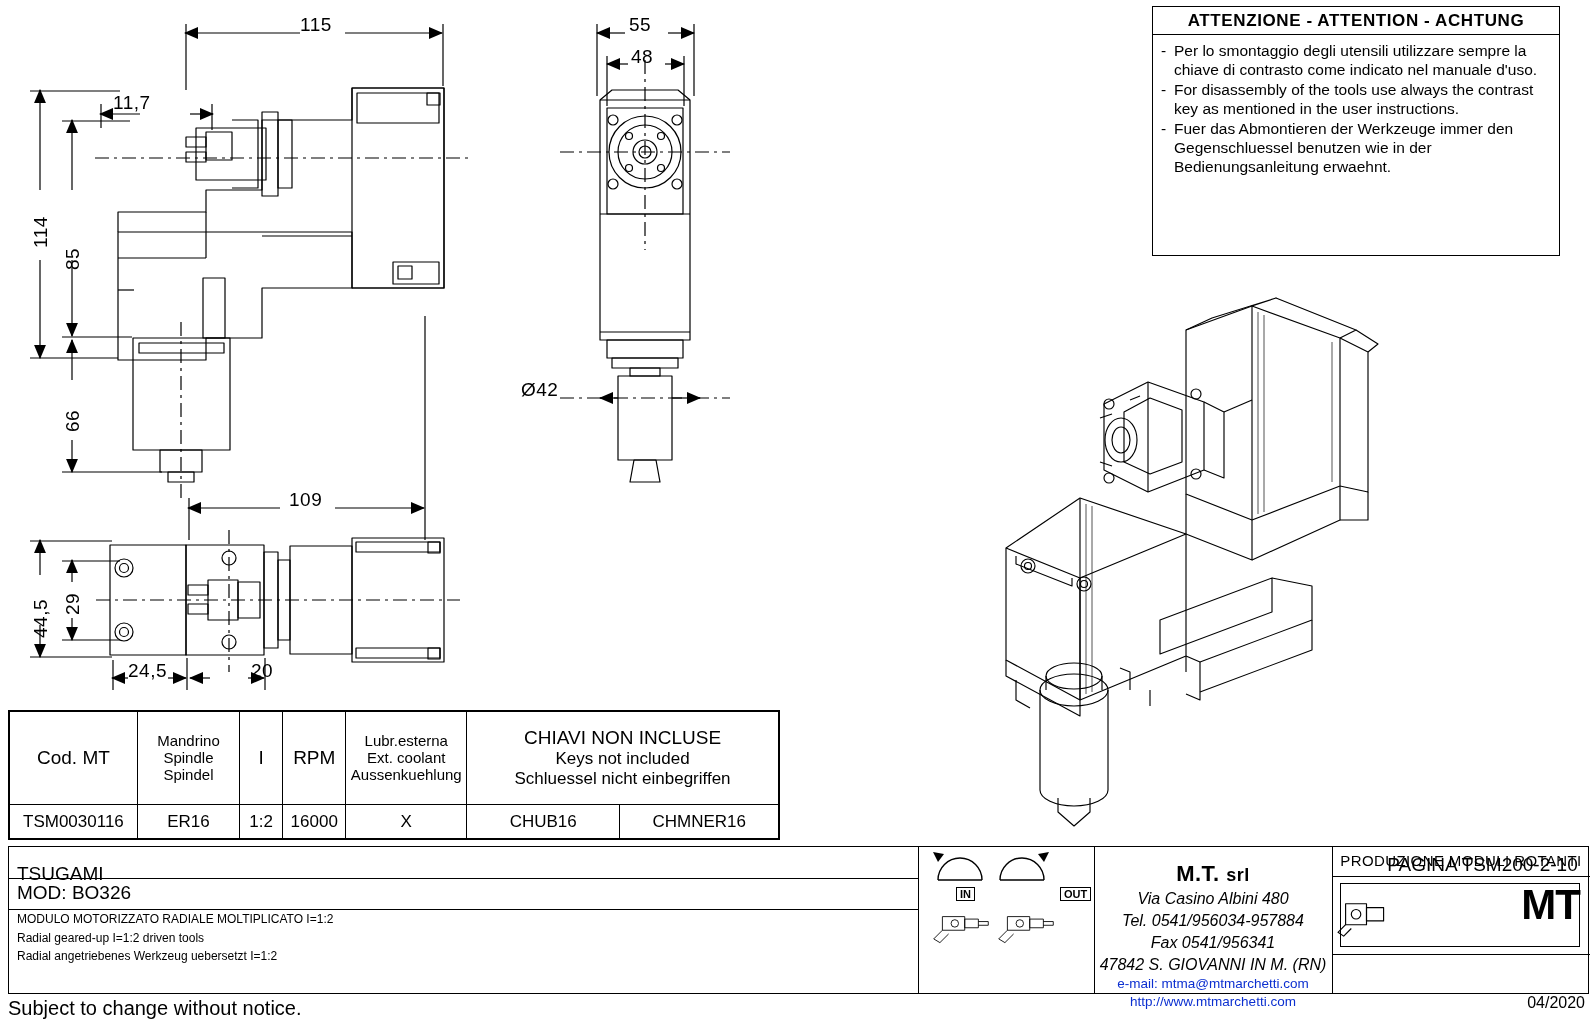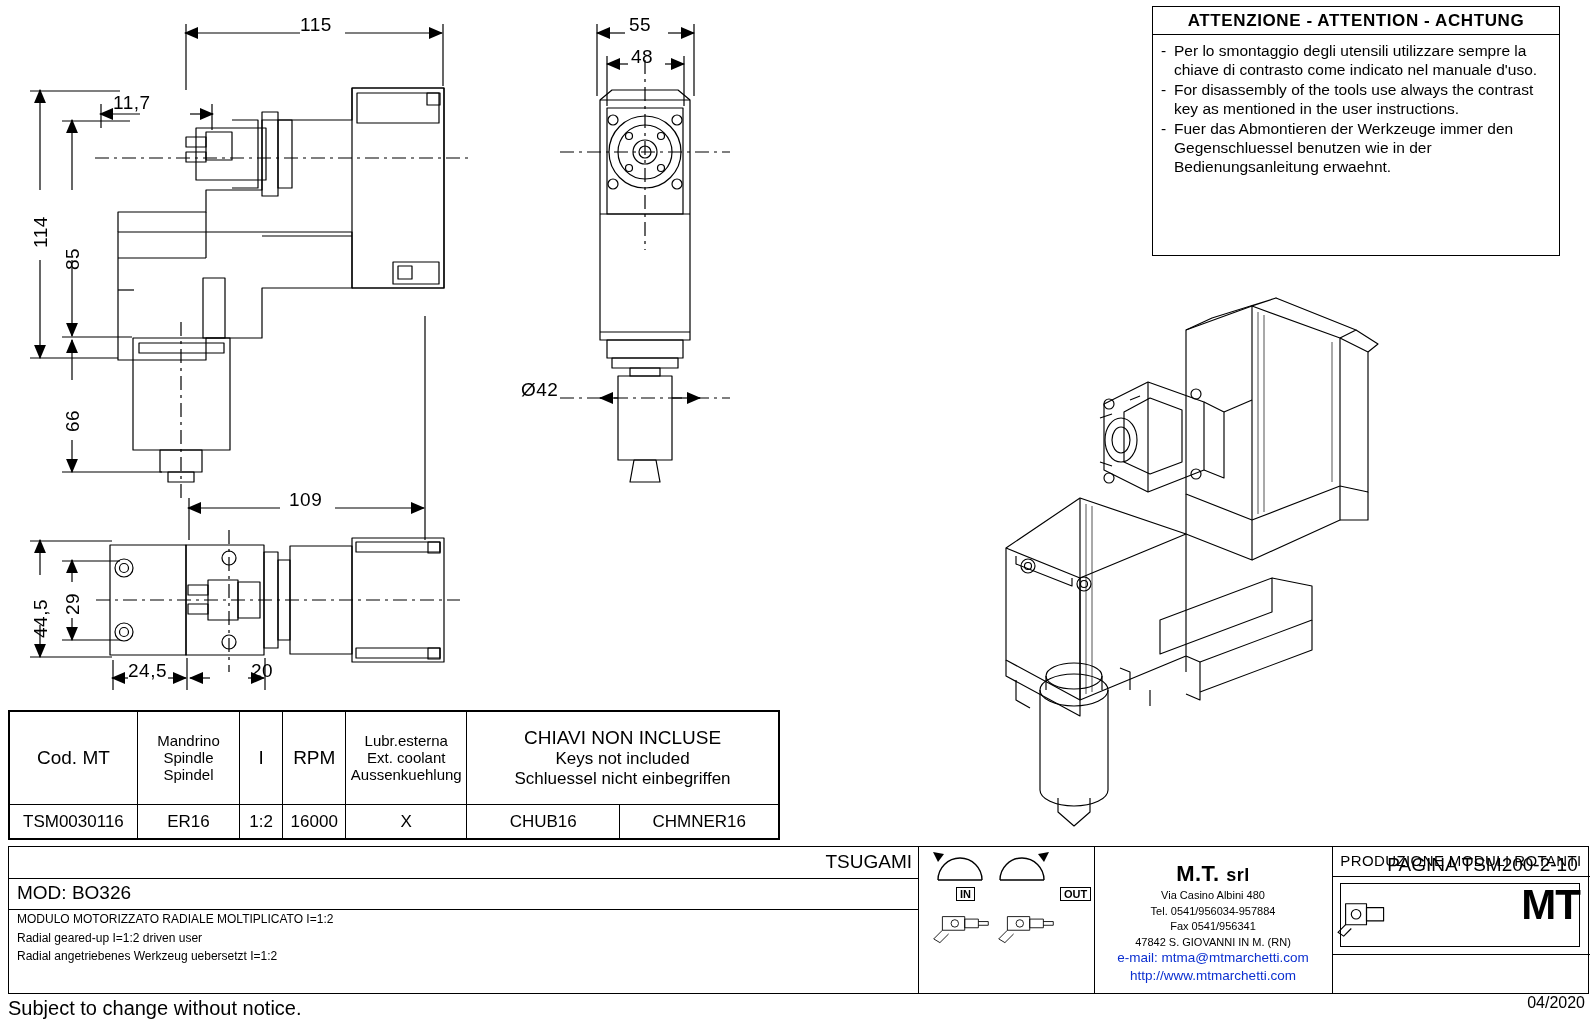--- a/index.html
+++ b/index.html
@@ -58,35 +58,35 @@
   #spec .c5 { width:110px; }
   #spec .c6 { width:150px; }
   #spec .c7 { width:155px; }
 
   
   #titleblock {
     position:absolute; left:8px; top:846px; width:1581px; height:148px;
     border:1.6px solid #000;
   }
   #tb-left { position:absolute; left:0; top:0; width:909px; height:100%; }
-  #tb-left .r1 { position:absolute; left:0; top:0; width:100%; height:31px;text-align:right; }
+  #tb-left .r1 { position:absolute; left:0; top:12px; width:100%; height:31px; }
   #tb-left .r2 { position:absolute; left:0; top:31px; width:100%; height:31px; }
   #tb-left .r3 { position:absolute; left:0; top:62px; width:100%; height:86px; }
   #tb-left .hsep { position:absolute; left:0; width:100%; height:0; border-top:1.3px solid #000; }
   #tb-left .txt { font-size:19px; padding:4px 6px 0 8px; white-space:nowrap; }
   #tb-left .r3 .l { font-size:12px; padding:2px 6px 0 8px; line-height:1.38; }
 
   #tb-sym { position:absolute; left:909px; top:0; width:176px; height:100%; }
   #tb-mt  { position:absolute; left:1085px; top:0; width:238px; height:100%; text-align:center; }
   #tb-right { position:absolute; left:1323px; top:0; width:258px; height:100%; }
   .vsep { position:absolute; top:0; width:0; height:100%; border-left:1.4px solid #000; }
 
   #tb-mt .brand { font-size:22px; font-weight:bold; letter-spacing:0.5px; margin-top:14px; }
   #tb-mt .brand .srl { font-size:18px; }
-  #tb-mt .addr { font-size:11px; line-height:1.32; margin-top:1px; }
+  #tb-mt .addr { font-size:16px; line-height:1.32; margin-top:1px;font-style:italic; }
   #tb-mt .mail { color:#0b2fd0; font-size:13.5px; line-height:1.32; }
 
   #tb-right .top { height:30px; border-bottom:1.3px solid #000; text-align:center; font-size:15px; padding-top:5px; letter-spacing:0.4px;}
   #tb-right .logo { height:78px; border-bottom:1.3px solid #000; position:relative; }
   #tb-right .page { height:38px; text-align:center; font-size:19px; padding-top:7px;margin-left:43px; }
 
   #tb-right .logobox { position:absolute; left:8px; top:6px; width:240px; height:64px; border:1.5px solid #000; }
   #tb-right .mtbig {
     position:absolute; right:10px; top:4px;
     font-size:42px; font-weight:bold; letter-spacing:-1px;
@@ -428,21 +428,21 @@
       <div class="r1">
         <div class="txt">TSUGAMI</div>
       </div>
       <div class="hsep" style="top:31px;"></div>
       <div class="r2">
         <div class="txt">MOD: BO326</div>
       </div>
       <div class="hsep" style="top:62px;"></div>
       <div class="r3">
         <div class="l">MODULO MOTORIZZATO RADIALE MOLTIPLICATO I=1:2</div>
-        <div class="l">Radial geared-up I=1:2 driven user</div>
+        <div class="l">Radial geared-up I=1:2 driven tools</div>
         <div class="l">Radial angetriebenes Werkzeug uebersetzt I=1:2</div>
       </div>
     </div>
 
     <div class="vsep" style="left:909px;"></div>
     <div id="tb-sym">
       <div class="abs" style="left:38px; top:40px; font-size:11px; font-weight:bold; border:1px solid #000; padding:0 3px;">IN</div>
       <div class="abs" style="left:142px; top:40px; font-size:11px; font-weight:bold; border:1px solid #000; padding:0 3px;">OUT</div>
     </div>
 

